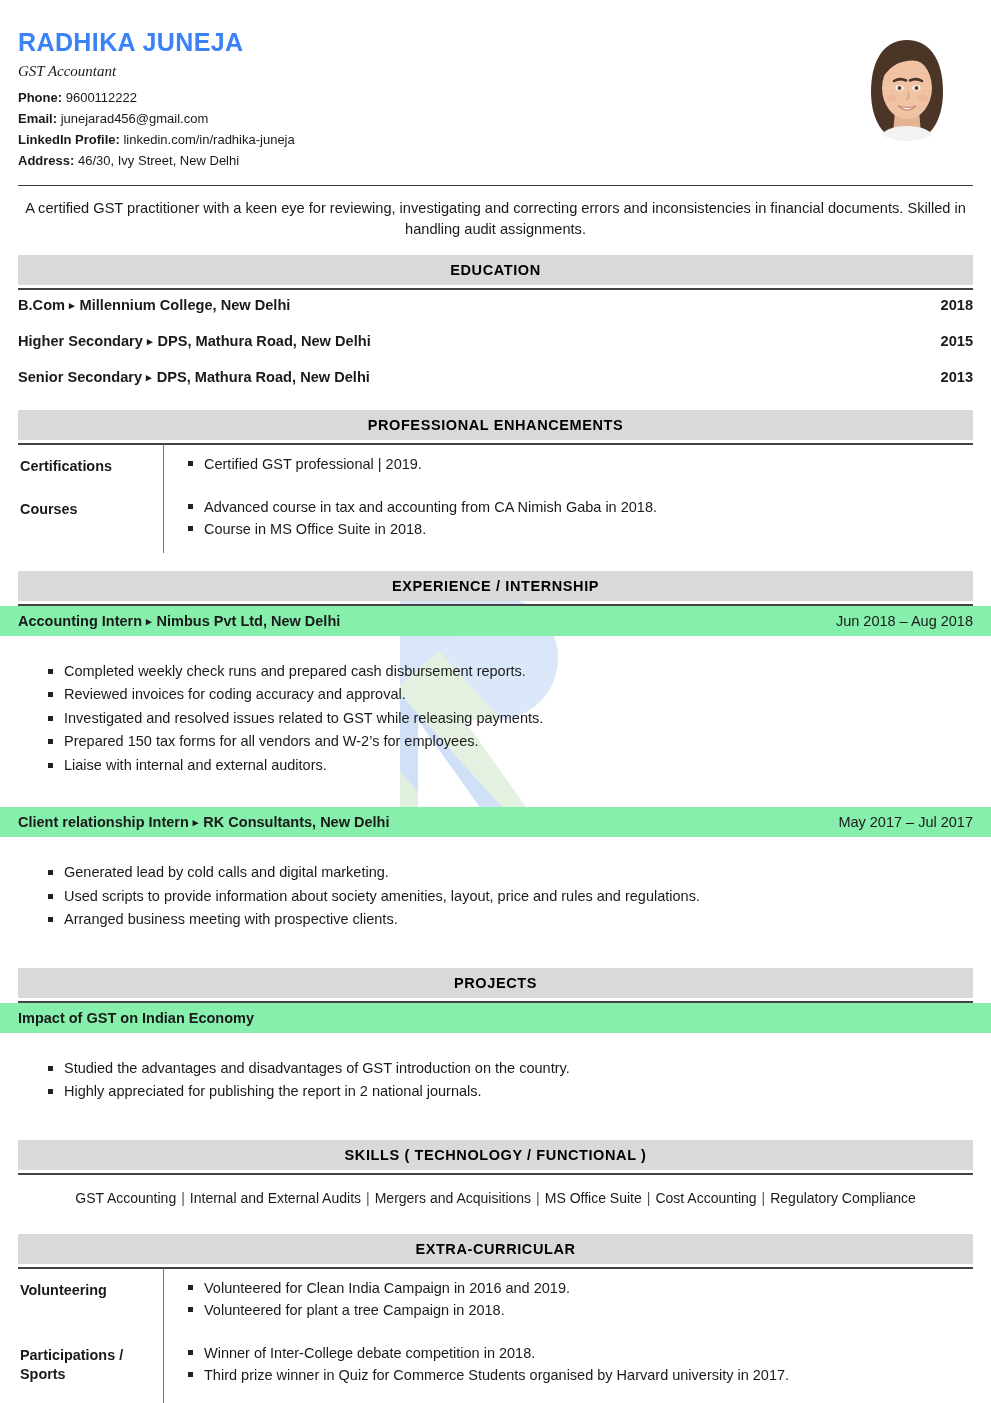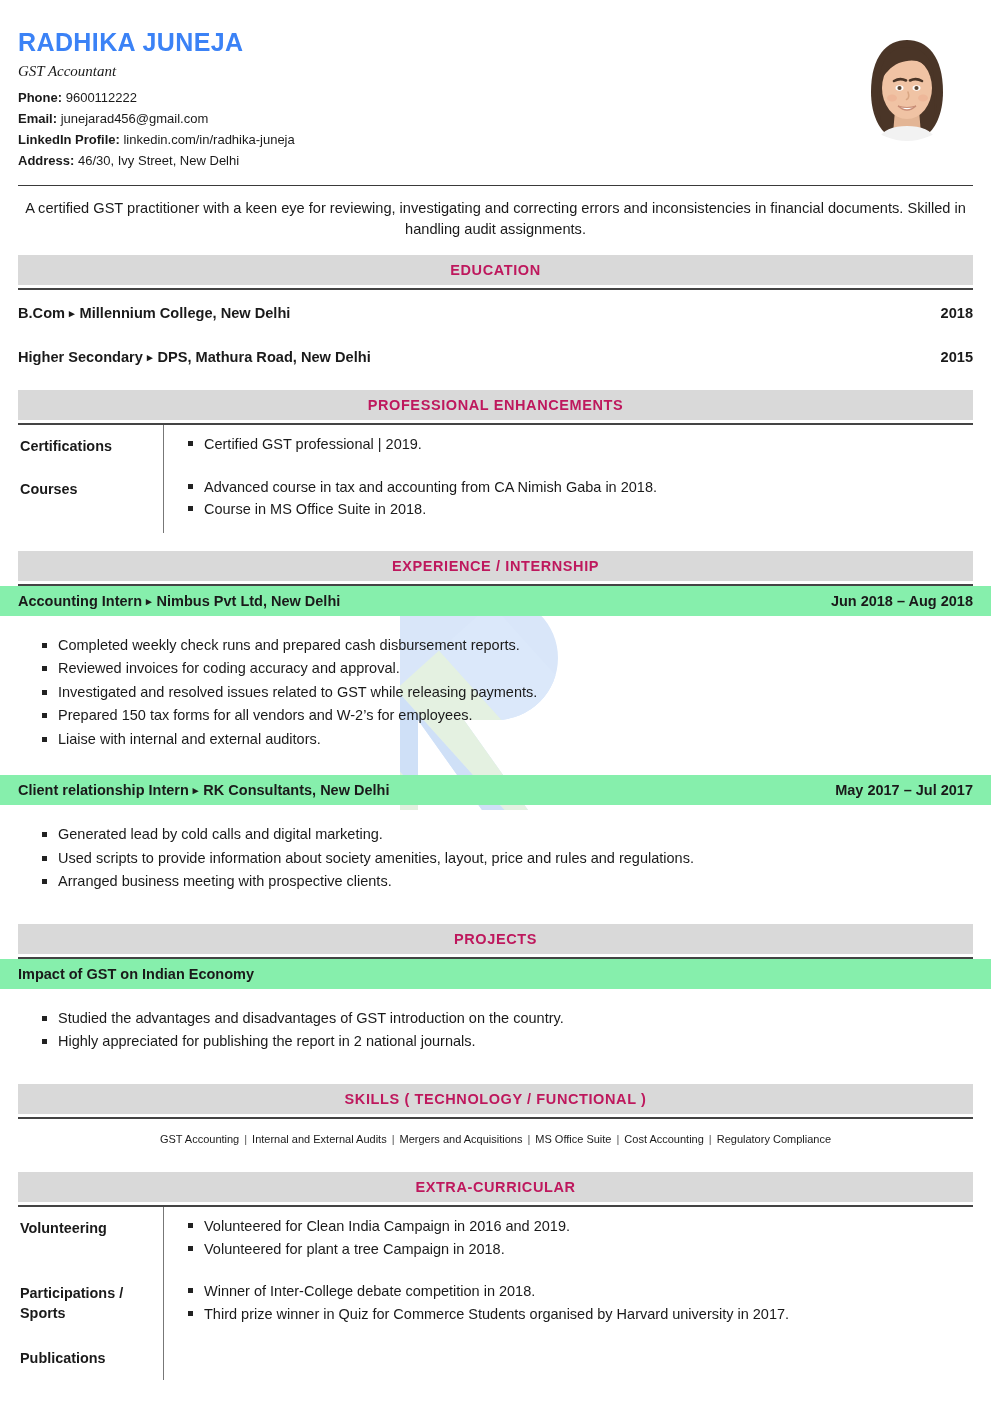--- a/index.html
+++ b/index.html
@@ -85,37 +85,37 @@
 
   
   .sec-bar {
     background: #d9d9d9;
     text-align: center;
     font-weight: bold;
     font-size: 14.5px;
     letter-spacing: 0.6px;
     padding: 7px 0 7px 0;
     margin: 0 18px;
-    color: #be185d;
+    color: #000000;
   }
   .sec-rule {
     border: 0;
     border-top: 2px solid #444;
     margin: 3px 18px 0 18px;
   }
 
   
   .edu-list { padding: 0 18px; }
   .edu-row {
     display: flex;
     justify-content: space-between;
     align-items: baseline;
     font-size: 14.6px;
     font-weight: bold;
-    padding: 15px 0 13px 0;
+    padding: 7px 0 13px 0;
   }
   .edu-row .year { font-weight: bold; }
   .tri {
     display: inline-block;
     margin: 0 5px 0 4px;
     font-size: 11px;
     vertical-align: 1px;
   }
 
   
@@ -161,25 +161,25 @@
   
   .entry-bar {
     background: #86efac;
     display: flex;
     justify-content: space-between;
     align-items: baseline;
     font-size: 14.5px;
     font-weight: bold;
     padding: 7px 18px;
   }
-  .entry-bar .dates { font-weight: bold; }
+  .entry-bar .dates { font-weight: normal; }
 
   .entry-bullets {
     padding: 12px 18px 6px 18px;
-    margin: 6px;
+    margin: 12px;
     list-style: none;
   }
   .entry-bullets li {
     font-size: 14.5px;
     line-height: 1.62;
     position: relative;
     padding-left: 34px;
   }
   .entry-bullets li:before {
     content: "";
@@ -190,21 +190,21 @@
     height: 5px;
     background: #222;
   }
 
   .gap-sm { height: 12px; }
   .gap-md { height: 18px; }
 
   
   .skills {
     text-align: center;
-    font-size: 11px;
+    font-size: 14px;
     line-height: 1.95;
     padding: 10px 40px 10px 40px;
     color: #1a1a1a;
   }
   .skills .sep { padding: 0 5px; color: #555; }
 </style>
 </head>
 <body>
 
 <div class="page">
@@ -304,20 +304,26 @@
           <span>B.Com</span><span class="tri">▸</span><span>Millennium College, New Delhi</span>
         </div>
         <div class="year">2018</div>
       </div>
       <div class="edu-row">
         <div>
           <span>Higher Secondary</span><span class="tri">▸</span><span>DPS, Mathura Road, New Delhi</span>
         </div>
         <div class="year">2015</div>
       </div>
+      <div class="edu-row">
+        <div>
+          <span>Senior Secondary</span><span class="tri">▸</span><span>DPS, Mathura Road, New Delhi</span>
+        </div>
+        <div class="year">2013</div>
+      </div>
     </div>
 
     <div class="gap-sm"></div>
 
     <div class="sec-bar">PROFESSIONAL ENHANCEMENTS</div>
     <hr class="sec-rule">
     <div class="lbl-table">
       <div class="lbl-row">
         <div class="lbl-cell">Certifications</div>
         <div class="bul-cell">

